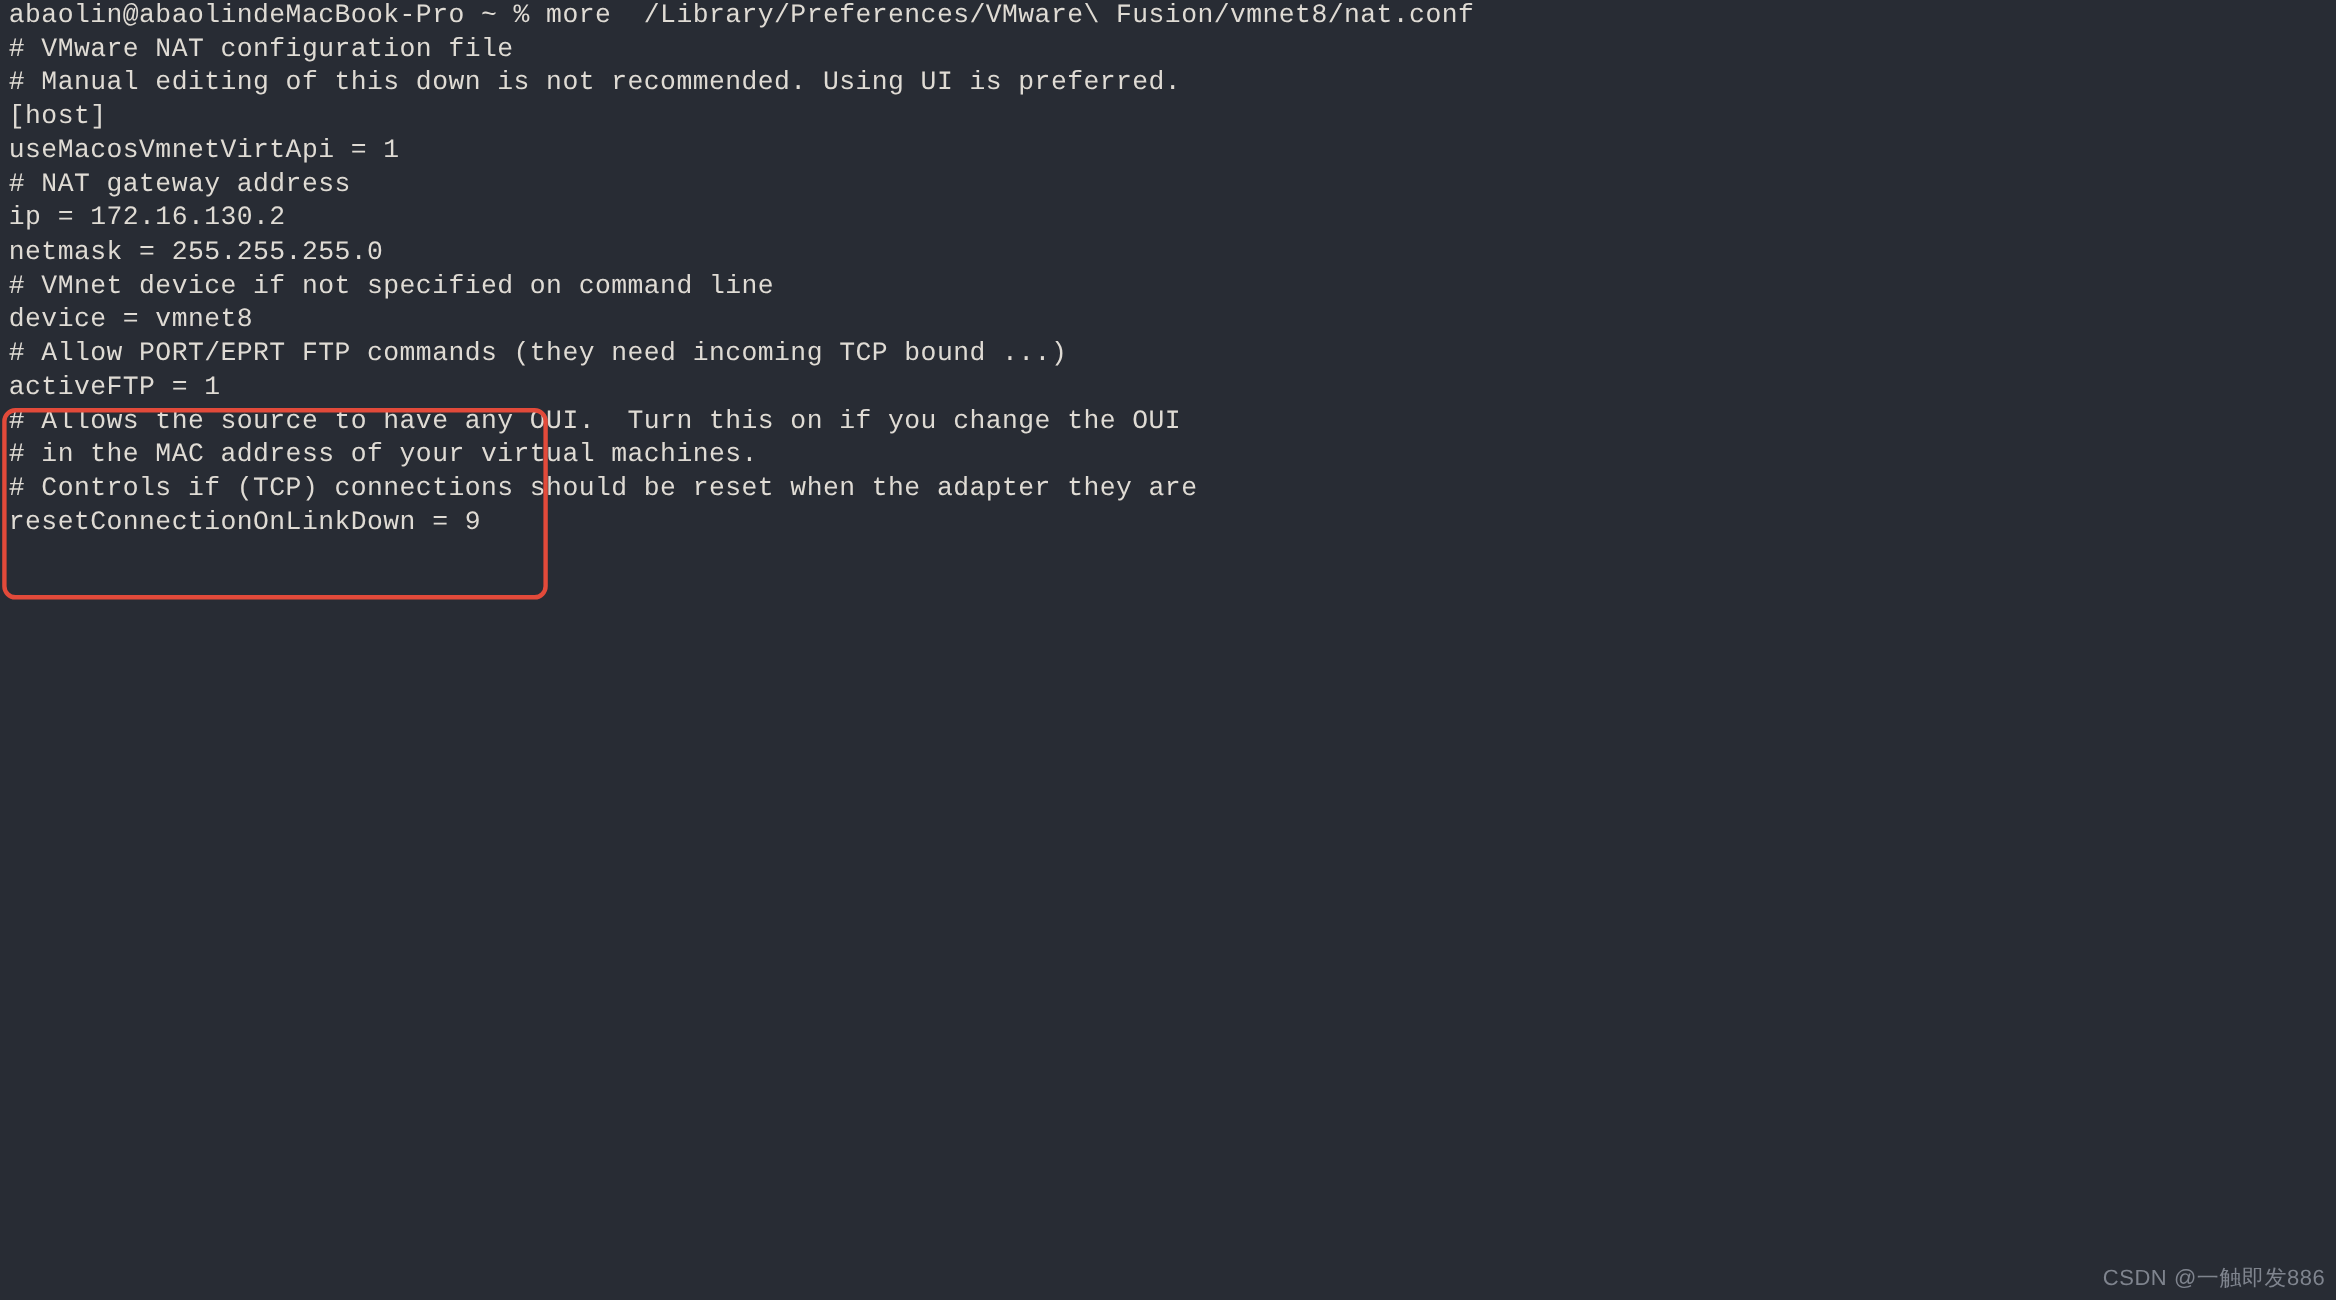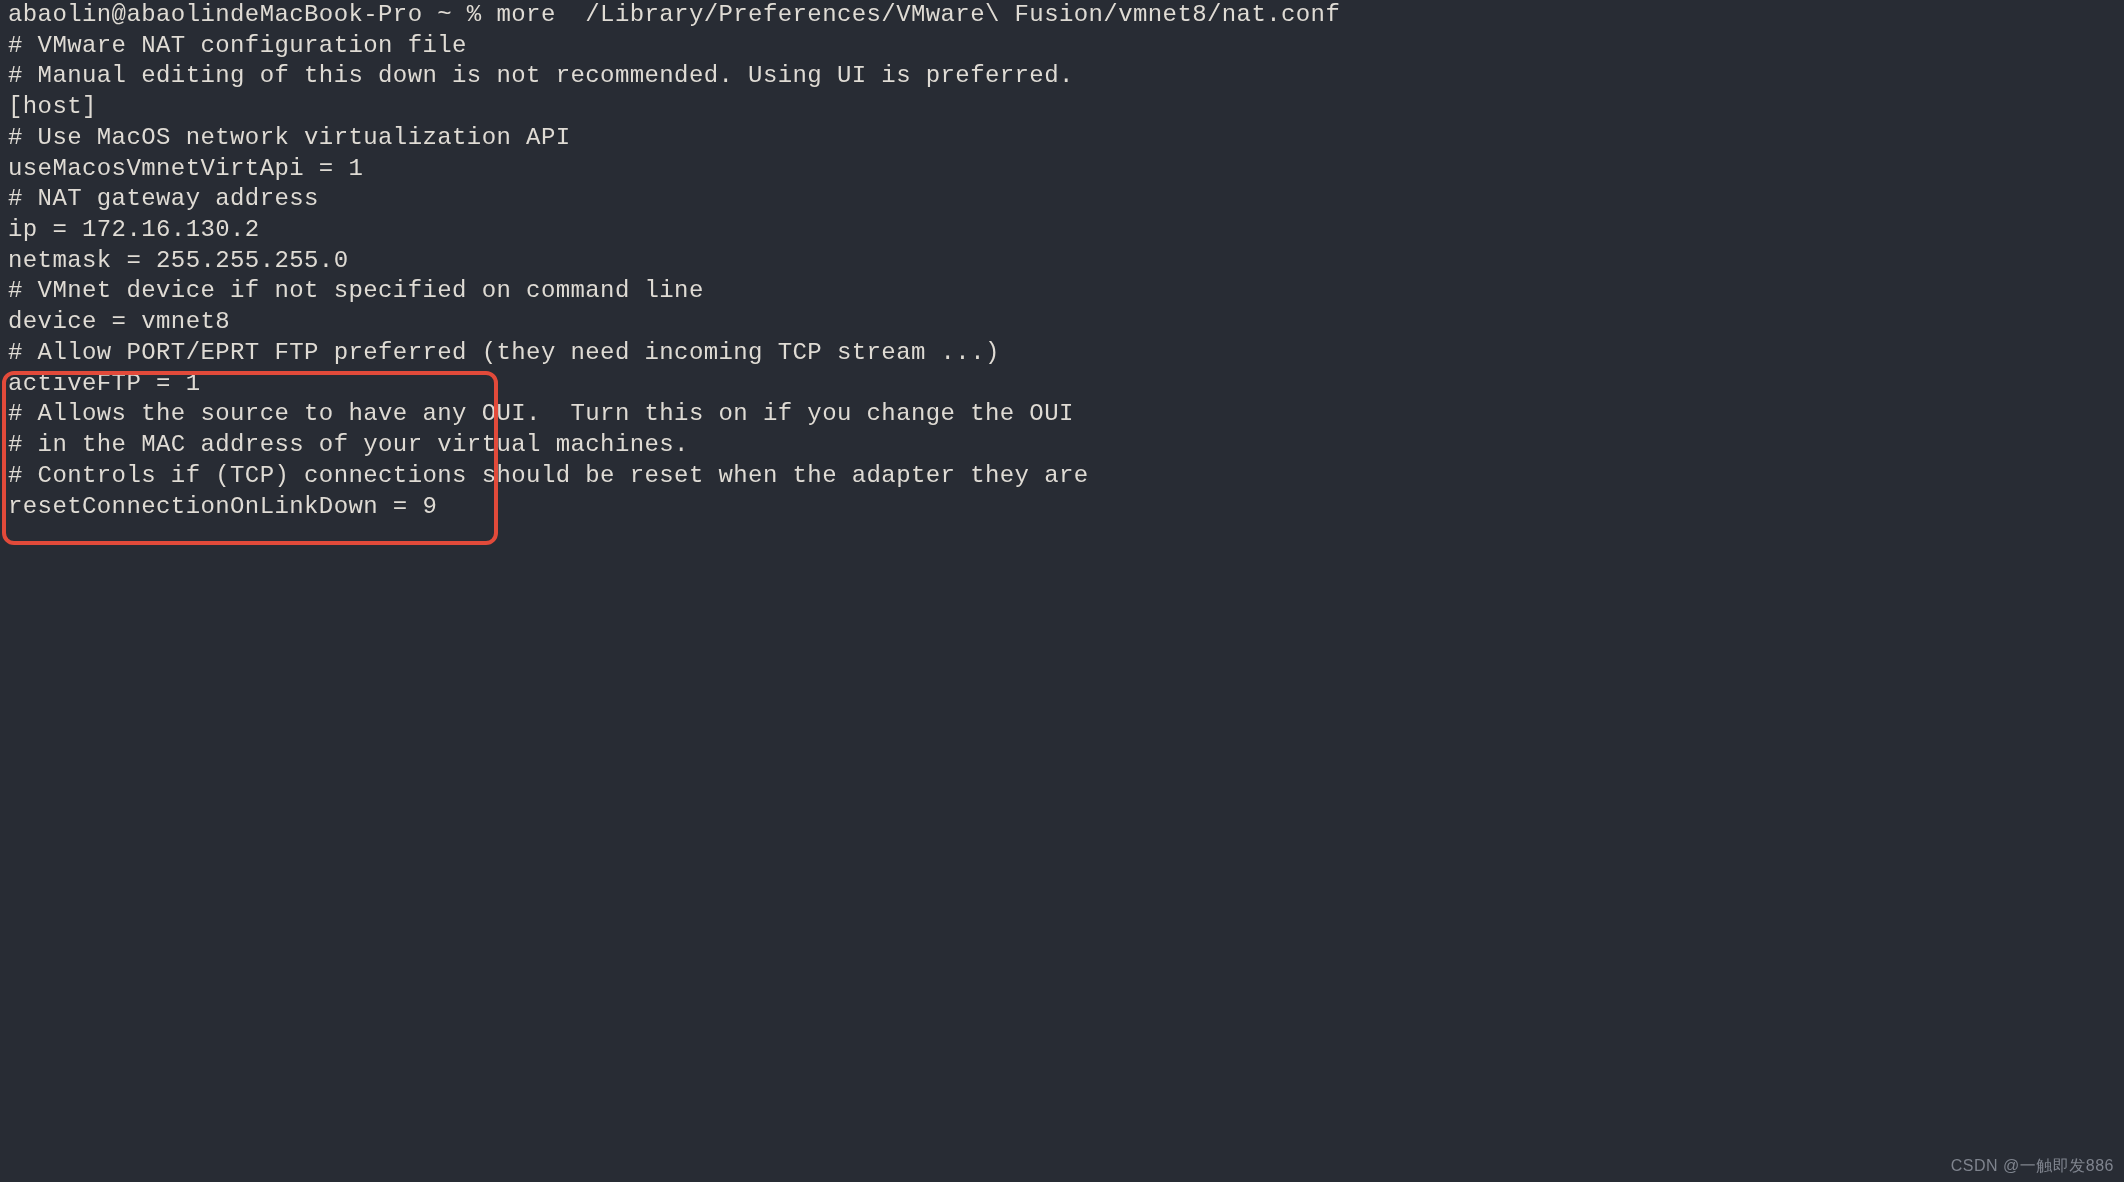--- a/index.html
+++ b/index.html
@@ -32,47 +32,46 @@
       width: 496px;
       height: 174px;
       border: 4px solid #e24a3a;
       border-radius: 12px;
       pointer-events: none;
     }
     .watermark {
       position: absolute;
       right: 10px;
       bottom: 6px;
-      font-size: 16px;
+      font-size: 20px;
       color: #7f848e;
       font-family: Arial, sans-serif;
       letter-spacing: 0.5px;
     }
   </style>
 </head>
 <body>
 
 <div class="terminal" style="transform-origin: left top; transform: none;">
   <div class="line">abaolin@abaolindeMacBook-Pro ~ % more  /Library/Preferences/VMware\ Fusion/vmnet8/nat.conf</div>
   <div class="line"># VMware NAT configuration file</div>
   <div class="line"># Manual editing of this down is not recommended. Using UI is preferred.</div>
   <div class="line"></div>
   <div class="line">[host]</div>
   <div class="line"></div>
-  <div class="line"># Use MacOS network virtualization API</div>
   <div class="line">useMacosVmnetVirtApi = 1</div>
   <div class="line"></div>
   <div class="line"># NAT gateway address</div>
   <div class="line">ip = 172.16.130.2</div>
   <div class="line">netmask = 255.255.255.0</div>
   <div class="line"></div>
   <div class="line"># VMnet device if not specified on command line</div>
   <div class="line">device = vmnet8</div>
   <div class="line"></div>
-  <div class="line"># Allow PORT/EPRT FTP preferred (they need incoming TCP stream ...)</div>
+  <div class="line"># Allow PORT/EPRT FTP commands (they need incoming TCP bound ...)</div>
   <div class="line">activeFTP = 1</div>
   <div class="line"></div>
   <div class="line"># Allows the source to have any OUI.  Turn this on if you change the OUI</div>
   <div class="line"># in the MAC address of your virtual machines.</div>
   <div class="line"></div>
   <div class="line"># Controls if (TCP) connections should be reset when the adapter they are</div>
   <div class="line">resetConnectionOnLinkDown = 9</div>
 
   <div class="highlight-box"></div>
 

